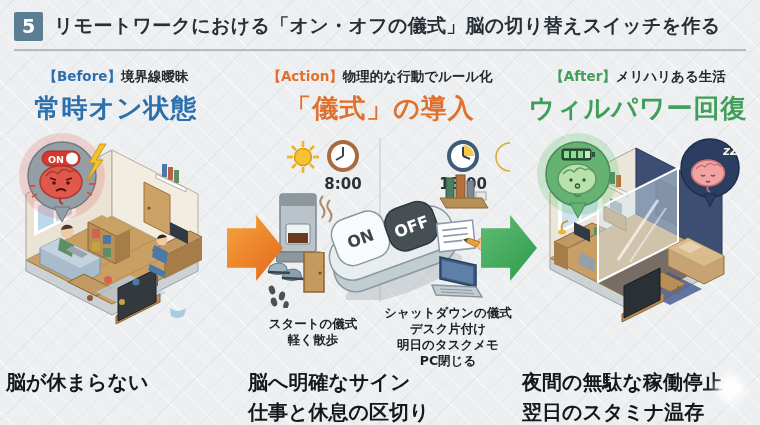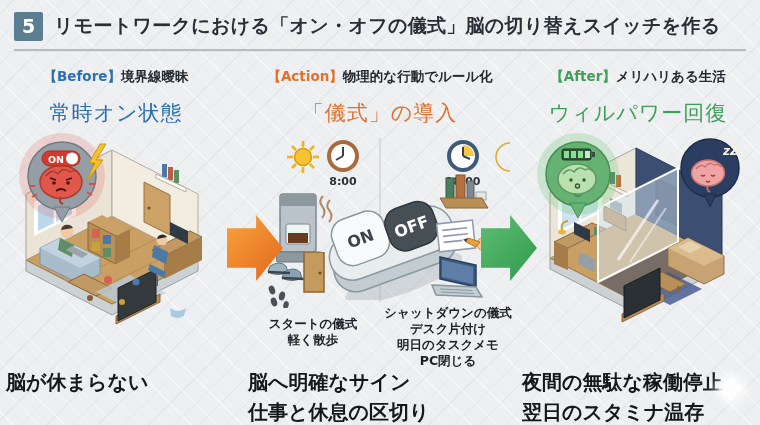--- a/index.html
+++ b/index.html
@@ -19,34 +19,34 @@
   
   .header{position:absolute;top:9px;left:14px;right:14px;height:34px;display:flex;align-items:center;gap:11px;}
   .num-box{width:29px;height:29px;background:var(--header-box,#5b7e93);color:#fff;font-weight:bold;
     font-size:19px;display:flex;align-items:center;justify-content:center;border-radius:2px;flex:0 0 auto;}
   .header-title{font-size:19px;font-weight:bold;color:#262e36;letter-spacing:.3px;white-space:nowrap;text-align:right;}
   .header-rule{position:absolute;top:49px;left:14px;right:14px;height:3px;
     background:linear-gradient(#b6bdc2 0 1.5px,#e2e6e8 1.5px 3px);}
   
   .col-head{position:absolute;text-align:center;line-height:1.25;}
   .col-sub{font-size:13.5px;font-weight:bold;color:#22292f;}
-  .col-title{font-size:21px;font-weight:normal;margin-top:15px;letter-spacing:1px;}
+  .col-title{font-size:26px;font-weight:bold;margin-top:7px;letter-spacing:1px;}
   .tag-before{color:var(--before-accent,#2c6fad);} .title-before{color:var(--before-accent,#2c6fad);}
   .tag-action{color:var(--action-accent,#e0702c);} .title-action{color:var(--action-accent,#e0702c);}
   .tag-after{color:var(--after-accent,#3f9e58);}  .title-after{color:var(--after-accent,#3f9e58);}
   
   .col-caption{position:absolute;text-align:left;font-weight:bold;font-size:20px;line-height:1.5;color:#14181c;}
   
   .arrow{position:absolute;width:56px;height:66px;
     clip-path:polygon(0 20%,52% 20%,52% 0,100% 50%,52% 100%,52% 80%,0 80%);}
   .arrow-orange{left:227px;top:215px;background:linear-gradient(135deg,#f6a53c,#e4661c);}
   .arrow-green{left:481px;top:215px;background:linear-gradient(135deg,#5fbe74,#2f9a4c);}
   
   .abs{position:absolute;}
-  .time-label{position:absolute;text-align:center;font-weight:bold;font-size:11px;color:#2a3138;}
+  .time-label{position:absolute;text-align:center;font-weight:bold;font-size:15px;color:#2a3138;}
   .divider{position:absolute;left:379px;top:138px;width:2px;height:164px;background:#d7dbde;}
   .ritual{position:absolute;text-align:center;font-weight:bold;font-size:12.5px;line-height:1.28;color:#1a2025;}
   .sparkle{position:absolute;left:722px;top:380px;width:18px;height:18px;background:rgba(255,255,255,.85);
     transform:rotate(45deg);box-shadow:0 0 10px 4px rgba(255,255,255,.8);}
   svg{display:block;}
   svg text{font-family:"DejaVu Sans","Liberation Sans",sans-serif;font-weight:bold;}
 </style>
 </head>
 <body>
 

